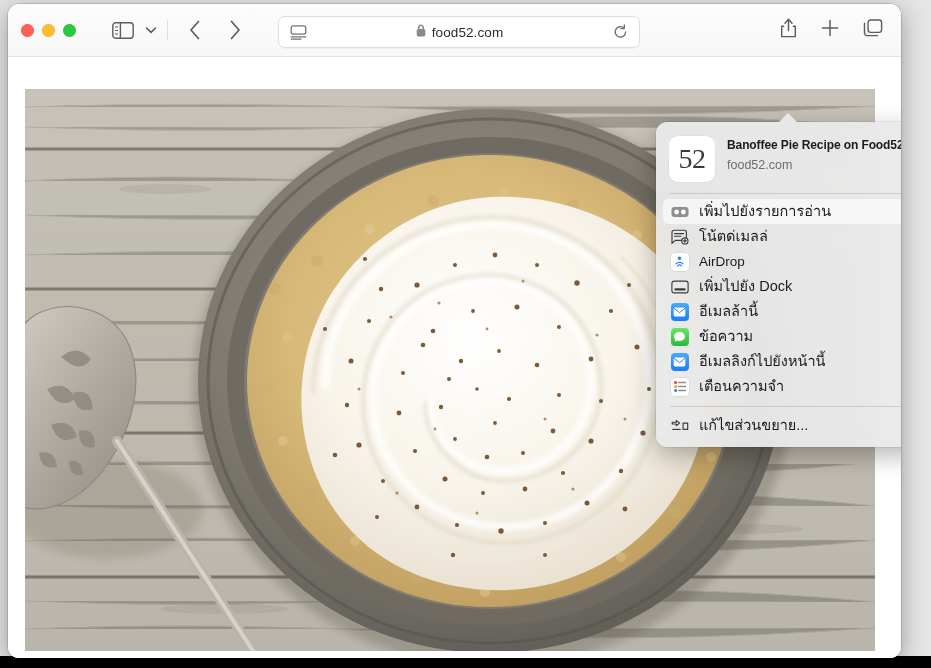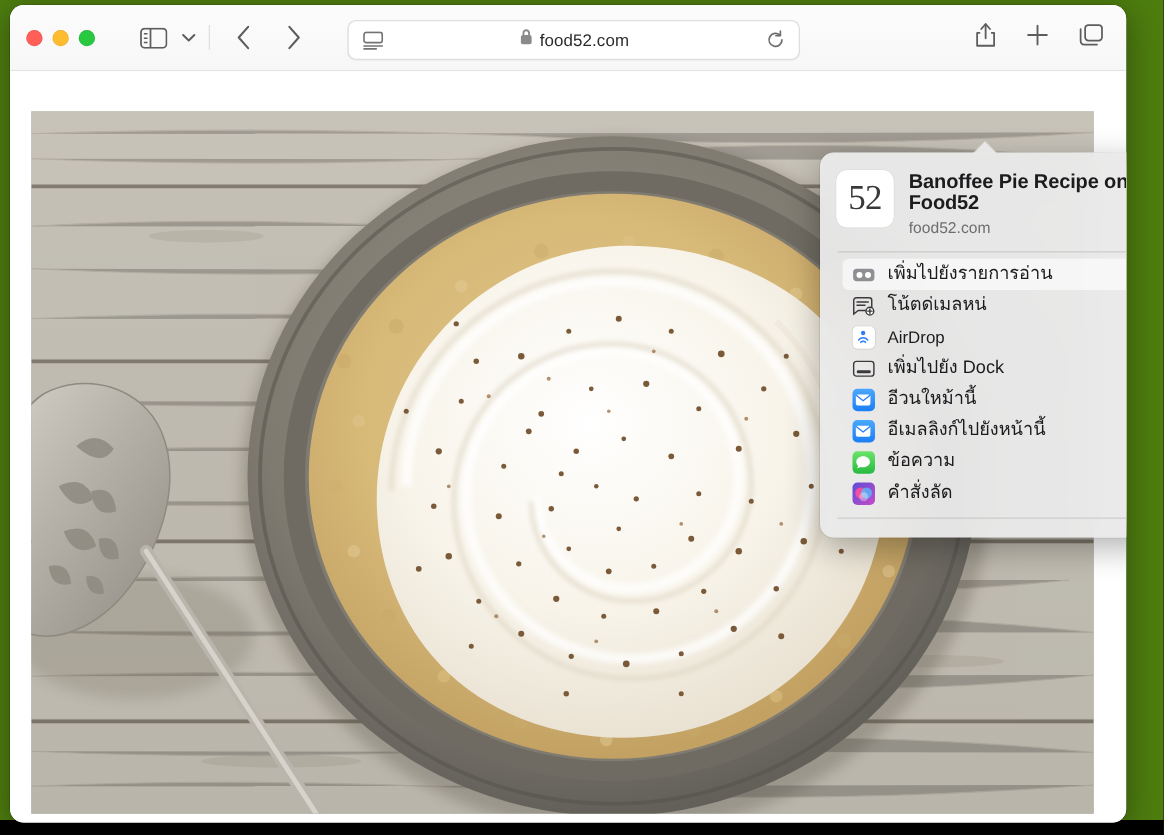--- a/index.html
+++ b/index.html
@@ -10,21 +10,21 @@
     overflow: hidden;
     background: #000000;
     font-family: "Liberation Sans", "DejaVu Sans", sans-serif;
     -webkit-font-smoothing: antialiased;
   }
 
   #root {
     position: relative;
     width: 931px;
     height: 656px;
-    background: #4d7c0f;
+    background: #e5e5e5;
   }
 
   
   .window {
     position: absolute;
     left: 8px;
     top: 4px;
     width: 893px;
     height: 654px;
     background: #ffffff;
@@ -192,40 +192,40 @@
   }
   .favicon span {
     font-family: "Liberation Serif", "DejaVu Serif", serif;
     font-size: 28px;
     color: #3a3a3a;
     line-height: 1;
     letter-spacing: -0.5px;
   }
   .pop-titles { padding-top: 1px; min-width: 0; }
   .pop-title {
-    font-size: 16px;
+    font-size: 12px;
     font-weight: bold;
     color: #1c1c1e;
     line-height: 17px;
     letter-spacing: -0.1px;
   }
   .pop-sub {
     font-size: 12.5px;
     color: #6d6d70;
     margin-top: 4px;
     line-height: 15px;
   }
 
   .pop-divider {
     height: 1px;
     background: rgba(0,0,0,0.13);
     margin: 2px 14px 5px 14px;
   }
 
-  .menu-list { padding: 0 18px; text-align: right; }
+  .menu-list { padding: 0 7px; text-align: right; }
 
   .menu-item {
     display: flex;
     align-items: center;
     gap: 10px;
     height: 25px;
     padding: 0 7px;
     border-radius: 5px;
   }
   .menu-item.selected {
@@ -615,21 +615,21 @@
             <span class="menu-icon">
               <svg width="18" height="16" viewBox="0 0 18 16" fill="none" stroke="#3a3a3c" stroke-width="1.15">
                 <path d="M1 3.2a2 2 0 0 1 2 -2h10.4a2 2 0 0 1 2 2v6.2a2 2 0 0 1 -2 2H4.6L1 14.2z"></path>
                 <line x1="3.6" y1="4.6" x2="12.6" y2="4.6" stroke-linecap="round"></line>
                 <line x1="3.6" y1="7.2" x2="10" y2="7.2" stroke-linecap="round"></line>
                 <circle cx="13.9" cy="11.9" r="3.1" fill="#ffffff"></circle>
                 <line x1="13.9" y1="10.2" x2="13.9" y2="13.6" stroke-linecap="round"></line>
                 <line x1="12.2" y1="11.9" x2="15.6" y2="11.9" stroke-linecap="round"></line>
               </svg>
             </span>
-            <span class="menu-label thai">โน้ตด่เมลหน่</span>
+            <span class="menu-label thai">โน้ตด่เมลล่</span>
           </div>
 
           <div class="menu-item">
             <span class="menu-icon">
               <span class="app-tile" style="background:#ffffff;box-shadow:0 0 0 0.5px rgba(0,0,0,0.12);">
                 <svg width="13" height="13" viewBox="0 0 14 14" fill="none" stroke="#2f7cf6" stroke-width="1.3" stroke-linecap="round">
                   <path d="M3.1 9.6a5.2 5.2 0 0 1 7.8 0"></path>
                   <path d="M4.9 11.6a2.9 2.9 0 0 1 4.2 0"></path>
                   <circle cx="7" cy="3.6" r="1.9" fill="#2f7cf6" stroke="none"></circle>
                 </svg>
@@ -650,64 +650,81 @@
 
           <div class="menu-item">
             <span class="menu-icon">
               <span class="app-tile" style="background:linear-gradient(#4aa8ff,#1b7ef5);">
                 <svg width="13" height="10" viewBox="0 0 14 11">
                   <rect x="0.6" y="0.6" width="12.8" height="9.8" rx="1.6" fill="#ffffff"></rect>
                   <path d="M0.9 1.4 L7 6.2 L13.1 1.4" fill="none" stroke="#1b7ef5" stroke-width="1.1"></path>
                 </svg>
               </span>
             </span>
-            <span class="menu-label thai">อีวนใหม้านี้</span>
+            <span class="menu-label thai">อีเมลล้านี้</span>
+          </div>
+
+          <div class="menu-item">
+            <span class="menu-icon">
+              <span class="app-tile" style="background:linear-gradient(#6ce36a,#27ba3f);">
+                <svg width="13" height="12" viewBox="0 0 14 13">
+                  <path d="M7 1.1c3.3 0 5.9 2.1 5.9 4.8S10.3 10.7 7 10.7c-0.8 0-1.6-0.1-2.3-0.4L1.8 11.6l0.9-2.1C1.6 8.6 1.1 7.3 1.1 5.9 1.1 3.2 3.7 1.1 7 1.1z" fill="#ffffff"></path>
+                </svg>
+              </span>
+            </span>
+            <span class="menu-label thai">ข้อความ</span>
           </div>
 
           <div class="menu-item">
             <span class="menu-icon">
               <span class="app-tile" style="background:linear-gradient(#4aa8ff,#1b7ef5);">
                 <svg width="13" height="10" viewBox="0 0 14 11">
                   <rect x="0.6" y="0.6" width="12.8" height="9.8" rx="1.6" fill="#ffffff"></rect>
                   <path d="M0.9 1.4 L7 6.2 L13.1 1.4" fill="none" stroke="#1b7ef5" stroke-width="1.1"></path>
                 </svg>
               </span>
             </span>
             <span class="menu-label thai">อีเมลลิงก์ไปยังหน้านี้</span>
           </div>
 
+
+
           <div class="menu-item">
             <span class="menu-icon">
-              <span class="app-tile" style="background:linear-gradient(#6ce36a,#27ba3f);">
-                <svg width="13" height="12" viewBox="0 0 14 13">
-                  <path d="M7 1.1c3.3 0 5.9 2.1 5.9 4.8S10.3 10.7 7 10.7c-0.8 0-1.6-0.1-2.3-0.4L1.8 11.6l0.9-2.1C1.6 8.6 1.1 7.3 1.1 5.9 1.1 3.2 3.7 1.1 7 1.1z" fill="#ffffff"></path>
+              <span class="app-tile" style="background:#ffffff;box-shadow:0 0 0 0.5px rgba(0,0,0,0.12);">
+                <svg width="14" height="13" viewBox="0 0 14 13">
+                  <circle cx="2.6" cy="2.5" r="1.5" fill="#ff3b30"></circle>
+                  <circle cx="2.6" cy="6.5" r="1.5" fill="#ff9f0a"></circle>
+                  <circle cx="2.6" cy="10.5" r="1.5" fill="#2f7cf6"></circle>
+                  <g stroke="#8e8e93" stroke-width="1.3" stroke-linecap="round">
+                    <line x1="5.6" y1="2.5" x2="12.6" y2="2.5"></line>
+                    <line x1="5.6" y1="6.5" x2="12.6" y2="6.5"></line>
+                    <line x1="5.6" y1="10.5" x2="12.6" y2="10.5"></line>
+                  </g>
                 </svg>
               </span>
             </span>
-            <span class="menu-label thai">ข้อความ</span>
-          </div>
-
-
-
-
+            <span class="menu-label thai">เตือนความจำ</span>
+          </div>
+
+
+        </div>
+
+        <div class="pop-divider2"></div>
+
+        <div class="menu-list">
           <div class="menu-item">
             <span class="menu-icon">
-              <span class="app-tile" style="background:linear-gradient(135deg,#5b4fd6,#c84ac8);">
-                <svg width="16" height="16" viewBox="0 0 16 16">
-                  <circle cx="5.6" cy="7.4" r="4.4" fill="#ff4f9a" opacity="0.9"></circle>
-                  <circle cx="10.2" cy="7.4" r="4.4" fill="#4fc0ff" opacity="0.75"></circle>
-                  <circle cx="8" cy="10.4" r="3.6" fill="#ffffff" opacity="0.35"></circle>
-                </svg>
-              </span>
-            </span>
-            <span class="menu-label thai">คำสั่งลัด</span>
-          </div>
-
-        </div>
-
-        <div class="pop-divider2"></div>
-
+              <svg width="18" height="14" viewBox="0 0 18 14" fill="none" stroke="#3a3a3c" stroke-width="1.15" stroke-linejoin="round">
+                <path d="M1.2 3.2h4.1V1.5l3.3 2.6 -3.3 2.6V5H1.2z"></path>
+                <path d="M1.2 10.4h8.4"></path>
+                <path d="M12.1 4.1h4.6v6.3h-4.6z"></path>
+              </svg>
+            </span>
+            <span class="menu-label thai">แก้ไขส่วนขยาย...</span>
+          </div>
+        </div>
 
       </div>
 
     </div>
   </div>
 </div>
 
 </body></html>

